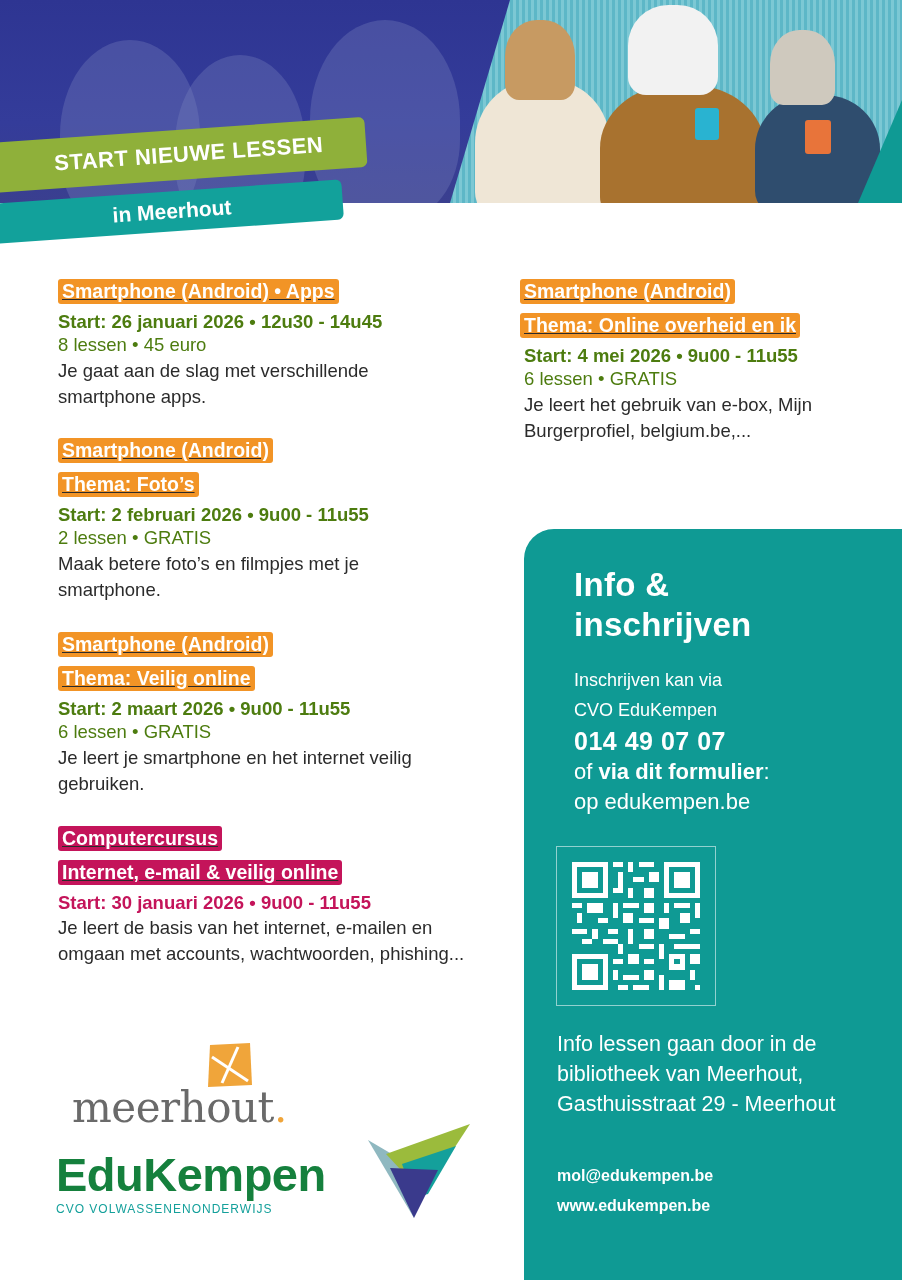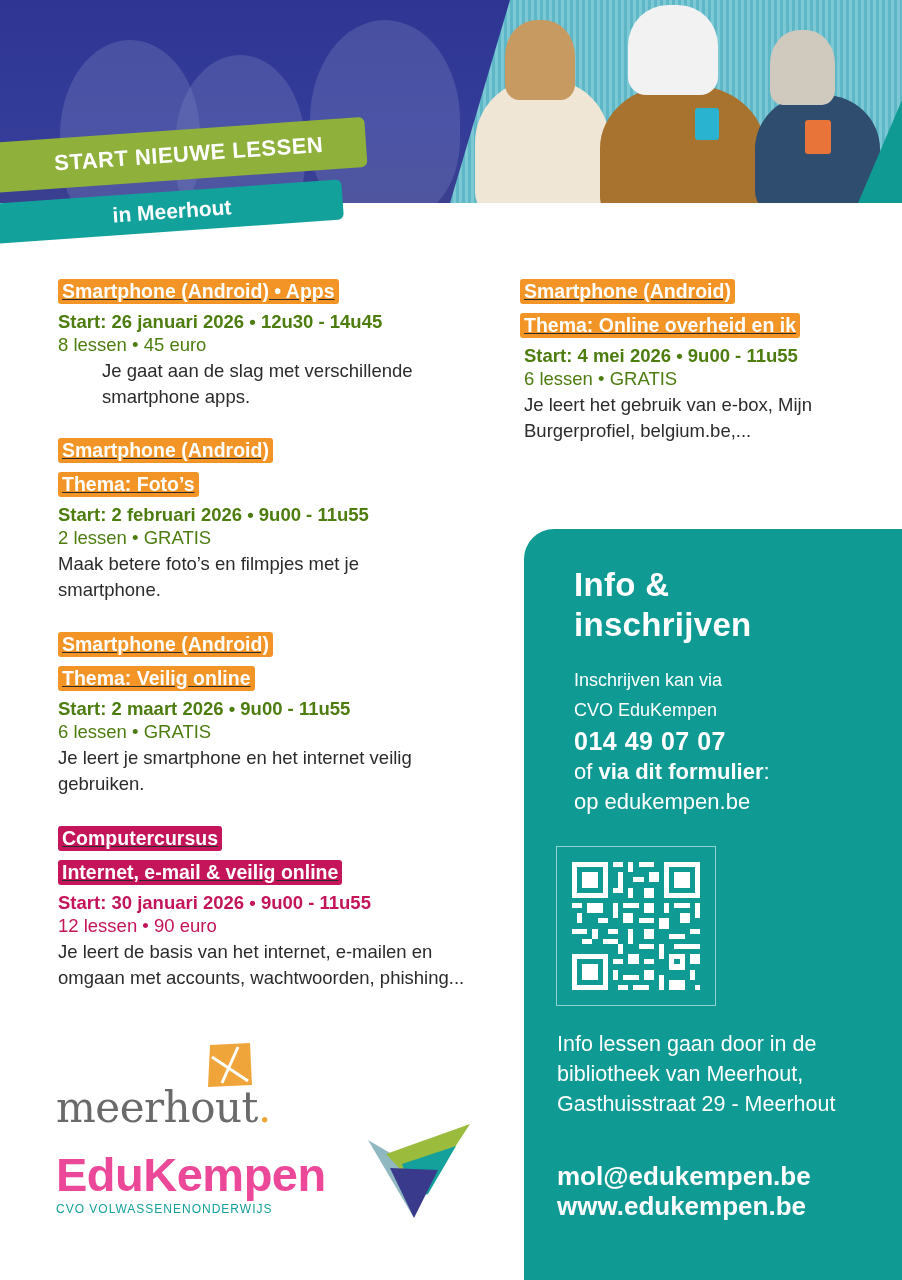--- a/index.html
+++ b/index.html
@@ -45,30 +45,30 @@
     background: #0f9a94; border-top-left-radius: 30px; color: #fff; padding-left: 50px; }
   .info h2 { font-size: 33px; font-weight: bold; line-height: 40px; margin-top: 36px; letter-spacing: 0.3px; }
   .info .reg { margin-top: 20px; font-size: 18px; line-height: 30px; }
   .info .phone { font-size: 25px; font-weight: bold; line-height: 32px; letter-spacing: 0.5px; }
   .info .line { font-size: 22px; line-height: 30px; }
   .info b { font-weight: bold; }
   .qr-box { position: absolute; left: 32px; top: 317px; width: 160px; height: 160px;
     border: 1px solid rgba(255,255,255,0.55); display: flex; align-items: center; justify-content: center; }
   .qr-box svg { width: 128px; height: 128px; }
   .location { position: absolute; left: 33px; top: 500px; font-size: 21.5px; line-height: 30px; }
-  .contact { position: absolute; left: 33px; top: 632px; font-size: 26px; line-height: 30px; font-weight: bold; }
+  .contact { position: absolute; left: 33px; top: 632px; font-size: 16px; line-height: 30px; font-weight: bold; }
 
   
   .meerhout-logo { position: absolute; left: 56px; top: 1043px; }
   .meerhout-mark { position: absolute; left: 152px; top: 0; width: 44px; height: 44px; }
-  .meerhout-word { position: absolute; left: 0; top: 40px; font-family: "DejaVu Serif", serif;
+  .meerhout-word { position: absolute; left: 16px; top: 40px; font-family: "DejaVu Serif", serif;
     font-size: 42px; color: #6a6a6a; letter-spacing: -0.5px; white-space: nowrap; }
   .meerhout-word .dot { color: #f0a53a; }
   .edu-logo { position: absolute; left: 56px; top: 1150px; }
-  .edu-word { font-size: 47px; font-weight: bold; color: #ec4899; letter-spacing: -0.5px; line-height: 50px; white-space: nowrap; }
+  .edu-word { font-size: 47px; font-weight: bold; color: #15803d; letter-spacing: -0.5px; line-height: 50px; white-space: nowrap; }
   .edu-sub { font-size: 12px; color: #14a09b; letter-spacing: 1px; margin-top: 2px; white-space: nowrap; }
   .edu-check { position: absolute; left: 368px; top: 1124px; width: 102px; height: 94px; }
 </style>
 </head>
 <body>
 
 <div class="hero">
   <div class="hero-left">
     <div class="person" style="left:60px;top:40px;width:140px;height:190px;"></div>
     <div class="person" style="left:175px;top:55px;width:130px;height:180px;"></div>
@@ -93,21 +93,21 @@
 <div class="banner-teal">
   <span>in Meerhout</span>
 </div>
 
 <div class="course" style="left:58px;top:279px;">
   <div class="tags">
     <span class="tag orange">Smartphone (Android) • Apps</span>
   </div>
   <div class="start orange-text">Start: 26 januari 2026 • 12u30 - 14u45</div>
   <div class="meta orange-text">8 lessen • 45 euro</div>
-  <div class="desc" style="width:380px;margin-left:44px;">Je gaat aan de slag met verschillende smartphone apps.</div>
+  <div class="desc" style="width:380px;">Je gaat aan de slag met verschillende smartphone apps.</div>
 </div>
 
 <div class="course" style="left:58px;top:438px;">
   <div class="tags">
     <span class="tag orange">Smartphone (Android)</span>
     <span class="tag orange">Thema: Foto’s</span>
   </div>
   <div class="start orange-text">Start: 2 februari 2026 • 9u00 - 11u55</div>
   <div class="meta orange-text">2 lessen • GRATIS</div>
   <div class="desc" style="width:370px;">Maak betere foto’s en filmpjes met je smartphone.</div>
@@ -122,21 +122,20 @@
   <div class="meta orange-text">6 lessen • GRATIS</div>
   <div class="desc" style="width:430px;">Je leert je smartphone en het internet veilig gebruiken.</div>
 </div>
 
 <div class="course" style="left:58px;top:826px;">
   <div class="tags">
     <span class="tag magenta">Computercursus</span>
     <span class="tag magenta">Internet, e-mail &amp; veilig online</span>
   </div>
   <div class="start magenta-text">Start: 30 januari 2026 • 9u00 - 11u55</div>
-  <div class="meta magenta-text">12 lessen • 90 euro</div>
   <div class="desc" style="width:420px;">Je leert de basis van het internet, e-mailen en omgaan met accounts, wachtwoorden, phishing...</div>
 </div>
 
 <div class="course" style="left:520px;top:279px;width:370px;">
   <div class="tags">
     <span class="tag orange">Smartphone (Android)</span>
     <span class="tag orange">Thema: Online overheid en ik</span>
   </div>
   <div class="start orange-text" style="padding-left:4px;">Start: 4 mei 2026 • 9u00 - 11u55</div>
   <div class="meta orange-text" style="padding-left:4px;">6 lessen • GRATIS</div>

